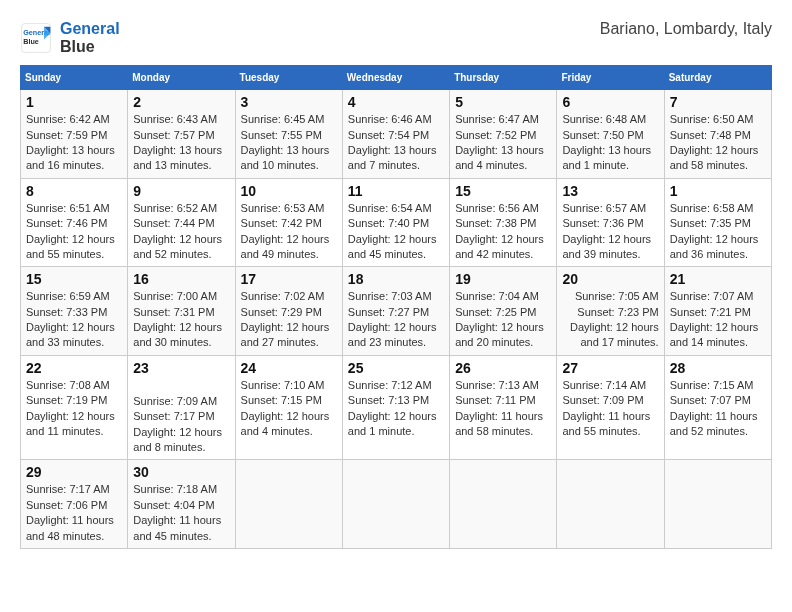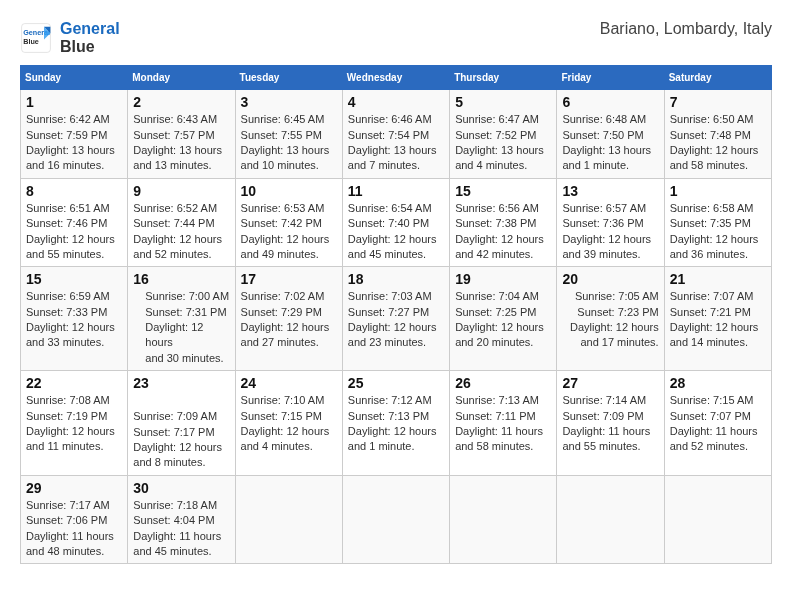--- a/index.html
+++ b/index.html
@@ -219,21 +219,21 @@
       <tr>
         <td>
           <span class="day-num">15</span>
           <div class="day-info" style="white-space: pre-wrap;">Sunrise: 6:59 AM
 Sunset: 7:33 PM
 Daylight: 12 hours
 and 33 minutes.</div>
         </td>
         <td>
           <span class="day-num">16</span>
-          <div class="day-info" style="white-space: pre-wrap; margin-left: 12px;">Sunrise: 7:00 AM
+          <div class="day-info" style="white-space: pre-wrap;">Sunrise: 7:00 AM
 Sunset: 7:31 PM
 Daylight: 12 hours
 and 30 minutes.</div>
         </td>
         <td>
           <span class="day-num">17</span>
           <div class="day-info" style="white-space: pre-wrap;">Sunrise: 7:02 AM
 Sunset: 7:29 PM
 Daylight: 12 hours
 and 27 minutes.</div>

